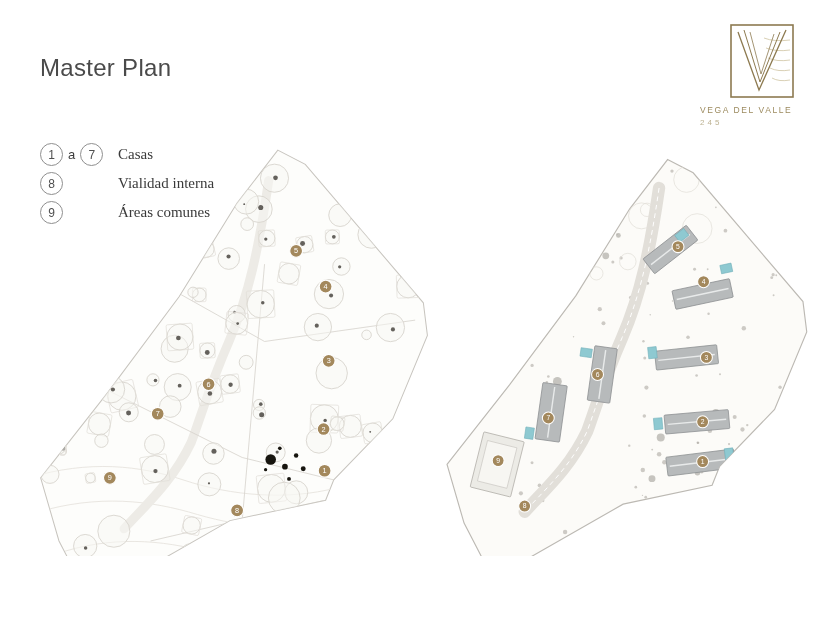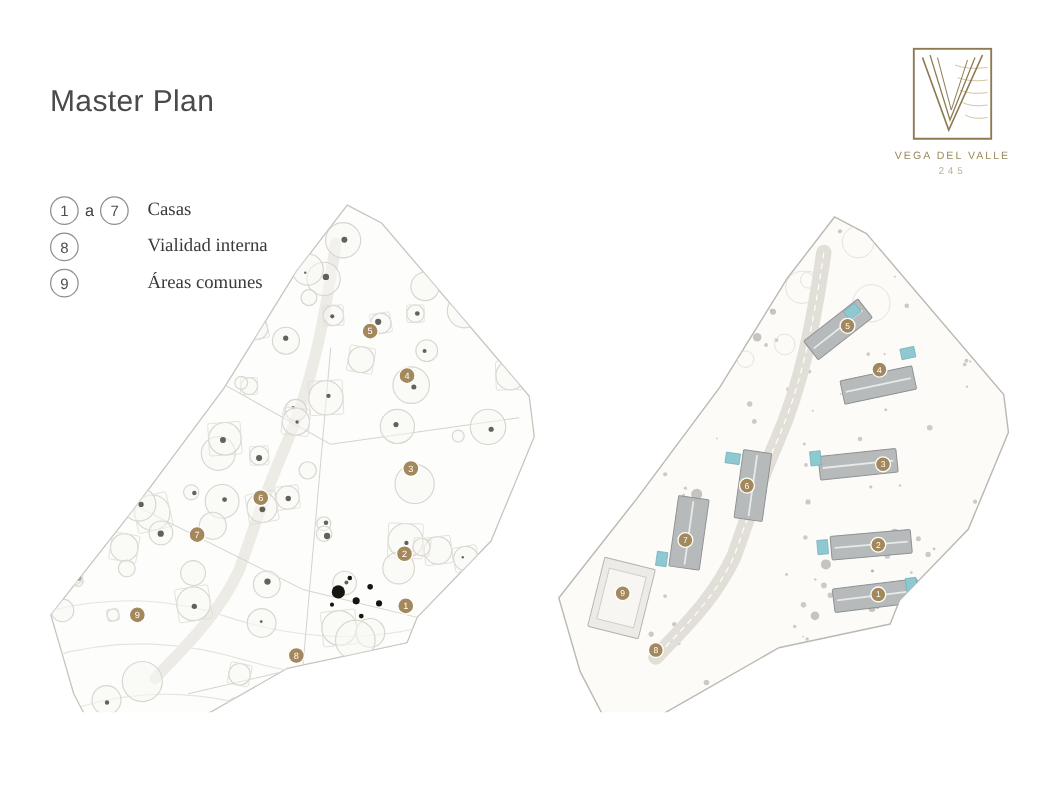--- a/index.html
+++ b/index.html
@@ -1,21 +1,21 @@
 <!DOCTYPE html>
 <html><head>
 <meta charset="utf-8">
 <style>
   html,body{margin:0;padding:0;background:#ffffff;}
   .slide{position:relative;width:840px;height:556px;background:#ffffff;overflow:hidden;
-         font-family:"Liberation Sans",sans-serif;margin-top:14px;}
+         font-family:"Liberation Sans",sans-serif;}
   .title{position:absolute;left:40px;top:54px;margin:0;font-size:24px;font-weight:500;
          color:#4a4a4a;letter-spacing:.3px;}
   
-  .logo{position:absolute;left:700px;top:24px;width:124px;text-align:center;}
+  .logo{position:absolute;left:700px;top:24px;width:124px;text-align:left;}
   .logo svg{display:block;margin:0 auto;}
   .brand{margin-top:7px;font-size:8.5px;letter-spacing:1.6px;color:#9c8a5e;white-space:nowrap;}
   .brandnum{margin-top:3px;font-size:8px;letter-spacing:3px;color:#bdb292;}
   
   .legend{position:absolute;left:40px;top:140px;}
   .lrow{display:flex;align-items:center;height:29px;}
   .lmarks{width:76px;display:flex;align-items:center;gap:5px;}
   .lc{display:inline-flex;align-items:center;justify-content:center;width:21px;height:21px;
       border:1px solid #8f8f8f;border-radius:50%;font-size:12px;color:#4f4f4f;flex:0 0 auto;}
   .joiner{font-size:13px;color:#3d3d3d;}

